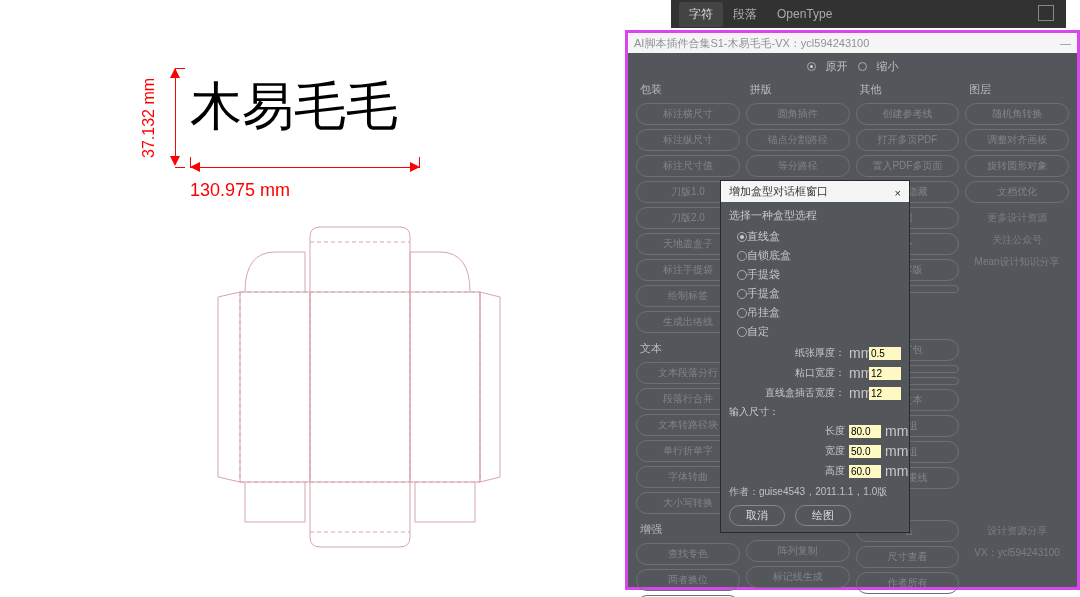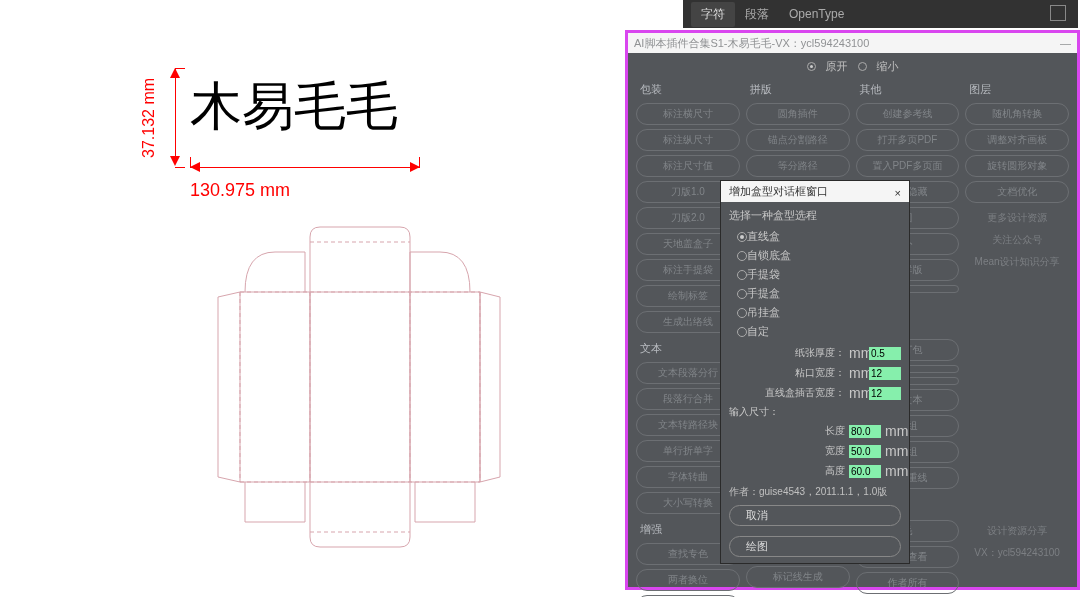--- a/index.html
+++ b/index.html
@@ -121,21 +121,21 @@
       left: 195px;
       top: 222px;
       width: 320px;
       height: 370px;
     }
     .dieline svg { width: 100%; height: 100%; }
 
     
     .tabs-strip {
       position: absolute;
-      right: 2px;
+      right: 14px;
       top: 0;
       width: 395px;
       height: 28px;
       background: #323232;
       display: flex;
       align-items: center;
       padding-left: 8px;
       color: #aaa;
       font-size: 12px;
     }
@@ -271,38 +271,37 @@
       gap: 4px;
       margin: 4px 0;
       justify-content: flex-end;
     }
     .form-row label {
       font-size: 10px;
       white-space: nowrap;
     }
     .form-row .val {
       width: 32px;
-      background: #86efac;
+      background: #fef9c3;
       color: #000;
       font-size: 10px;
       padding: 1px 2px;
       text-align: left;
     }
     .form-row .unit { font-size: 14px; width: 16px; text-align: left; }
     .dialog-author {
       font-size: 10px;
       color: #c0c0c0;
       margin-top: 6px;
     }
     .dialog-buttons {
       display: flex;
       gap: 10px;
       justify-content: flex-start;
       margin-top: 6px;
-      flex-direction: column;
     }
     .dialog-btn {
       border: 1px solid #888;
       border-radius: 12px;
       padding: 2px 16px;
       color: #ddd;
       font-size: 11px;
     }
 
     .radio-sm, .radio-sm-open {

